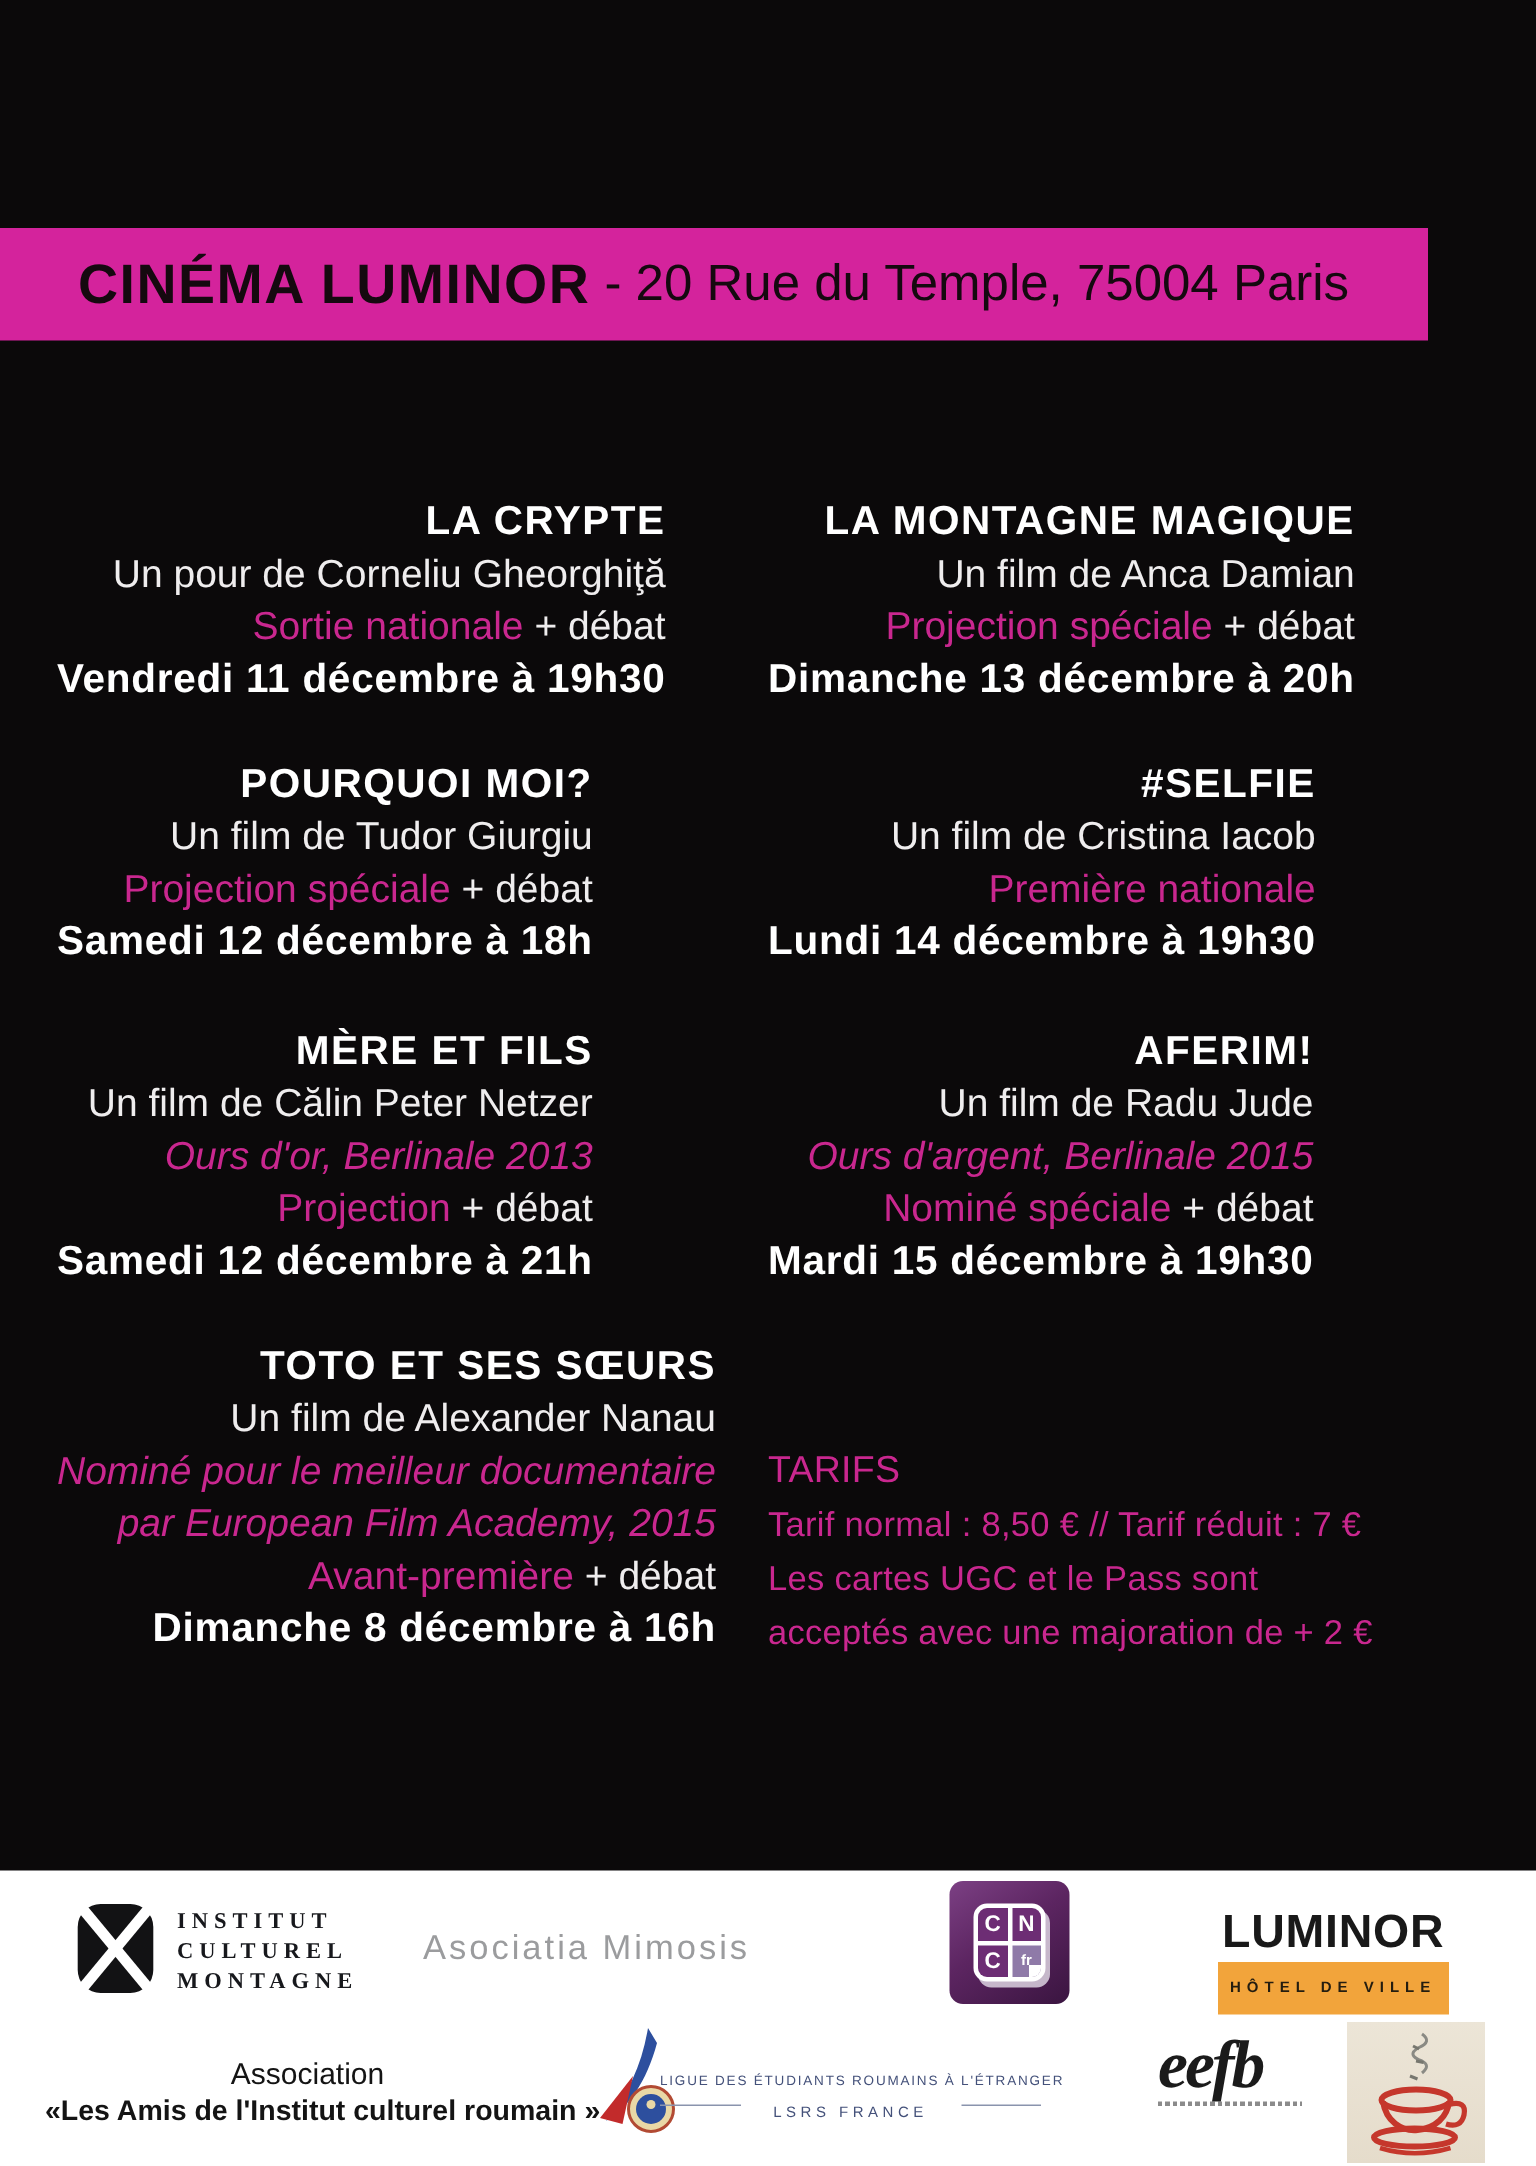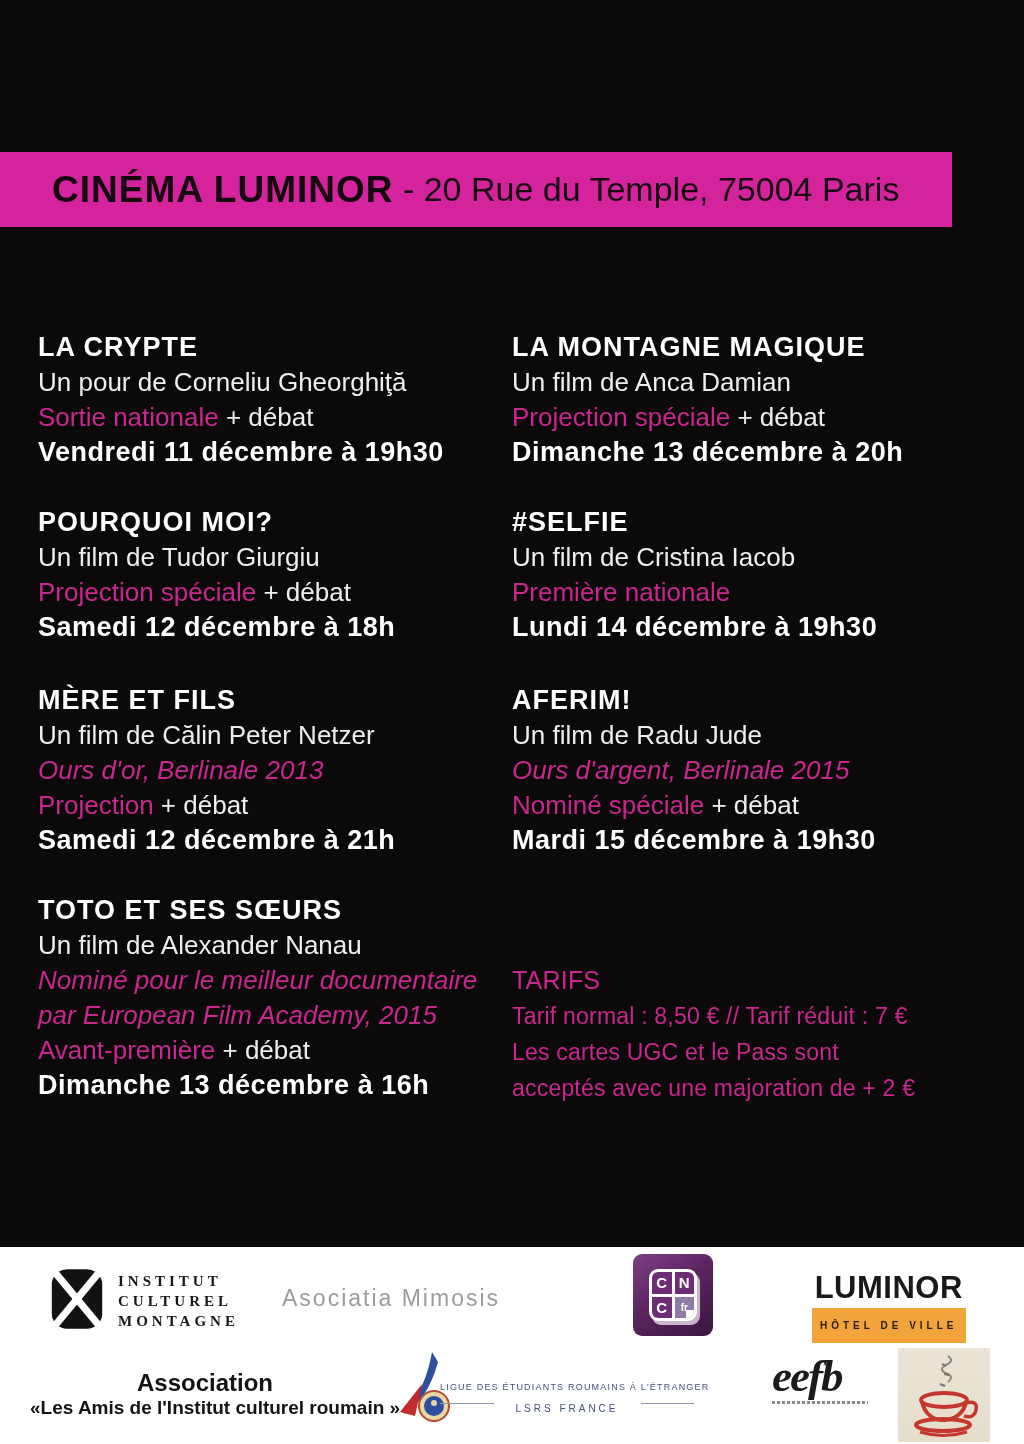--- a/index.html
+++ b/index.html
@@ -6,21 +6,21 @@
   body { background:#000; font-family:"Liberation Sans", sans-serif; }
   .canvas { position:relative; width:1024px; height:1444px; background:#0b090a; overflow:hidden; }
 
   
   .band { position:absolute; left:0; top:152px; width:952px; height:75px; background:#d4239c;
           display:flex; align-items:center; padding-left:52px; color:#15090f; }
   .band .venue { font-size:37px; font-weight:bold; letter-spacing:1px; white-space:pre; }
   .band .address { font-size:34px; font-weight:normal; white-space:pre; }
 
   
-  .film { position:absolute; }
+  .film { position:absolute;text-align:right; }
   .film > div { white-space:nowrap; line-height:35px; }
   .f-title { color:#ffffff; font-weight:bold; font-size:27px; letter-spacing:1px; }
   .f-dir   { color:#efedee; font-size:26px; }
   .f-award { color:#c9278f; font-size:26px; font-style:italic; }
   .f-event { font-size:26px; }
   .f-event .hl   { color:#c9278f; }
   .f-event .rest { color:#efedee; }
   .f-date  { color:#ffffff; font-weight:bold; font-size:27px; letter-spacing:0.5px; }
 
   .f-l1 { left:38px;  top:330px; }
@@ -55,21 +55,21 @@
               display:flex; align-items:center; justify-content:center; }
   .cnc-cell.br { background:#8f7aa8; font-size:10px; position:relative;text-align:right; }
   .cnc-cell.br::after { content:""; position:absolute; right:0; bottom:0; width:8px; height:8px; background:#fff; }
 
   .luminor { position:absolute; left:812px; top:23px; text-align:center; }
   .luminor-name { font-size:31px; font-weight:800; letter-spacing:0.5px; color:#191919; }
   .luminor-sub  { margin-top:2px; background:#f2a43b; color:#241d10; font-size:10px; font-weight:bold;
                   letter-spacing:4px; padding:12px 8px; display:inline-block; }
 
   .assoc { position:absolute; left:30px; top:123px; width:350px; text-align:center; color:#141414; }
-  .assoc-l1 { font-size:24px; font-weight:bold; line-height:26px; }
+  .assoc-l1 { font-size:20px; font-weight:normal; line-height:26px; }
   .assoc-l2 { font-size:19px; font-weight:bold; line-height:24px; white-space:nowrap; }
 
   .lsrs-logo { position:absolute; left:396px; top:103px; }
   .lsrs-text { position:absolute; left:440px; top:133px; width:254px; text-align:center; color:#44517a; }
   .lsrs-l1 { font-size:9px; letter-spacing:1.2px; line-height:14px; white-space:nowrap; }
   .lsrs-l2row { margin-top:9px; display:flex; gap:22px; }
   .lsrs-rule { flex:1; height:1px; background:#8a94ad; }
   .lsrs-l2 { font-size:10px; letter-spacing:3px; white-space:nowrap; }
 
   .eefb { position:absolute; left:772px; top:105px; }
@@ -112,21 +112,21 @@
     <div class="f-event"><span class="hl">Projection</span><span class="rest"> + débat</span></div>
     <div class="f-date">Samedi 12 décembre à 21h</div>
   </section>
 
   <section class="film f-l4">
     <div class="f-title">TOTO ET SES SŒURS</div>
     <div class="f-dir">Un film de Alexander Nanau</div>
     <div class="f-award">Nominé pour le meilleur documentaire</div>
     <div class="f-award">par European Film Academy, 2015</div>
     <div class="f-event"><span class="hl">Avant-première</span><span class="rest"> + débat</span></div>
-    <div class="f-date">Dimanche 13 décembre à 16h</div>
+    <div class="f-date">Dimanche 8 décembre à 16h</div>
   </section>
 
   <section class="film f-r1">
     <div class="f-title">LA MONTAGNE MAGIQUE</div>
     <div class="f-dir">Un film de Anca Damian</div>
     <div class="f-event"><span class="hl">Projection spéciale</span><span class="rest"> + débat</span></div>
     <div class="f-date">Dimanche 13 décembre à 20h</div>
   </section>
 
   <section class="film f-r2">

